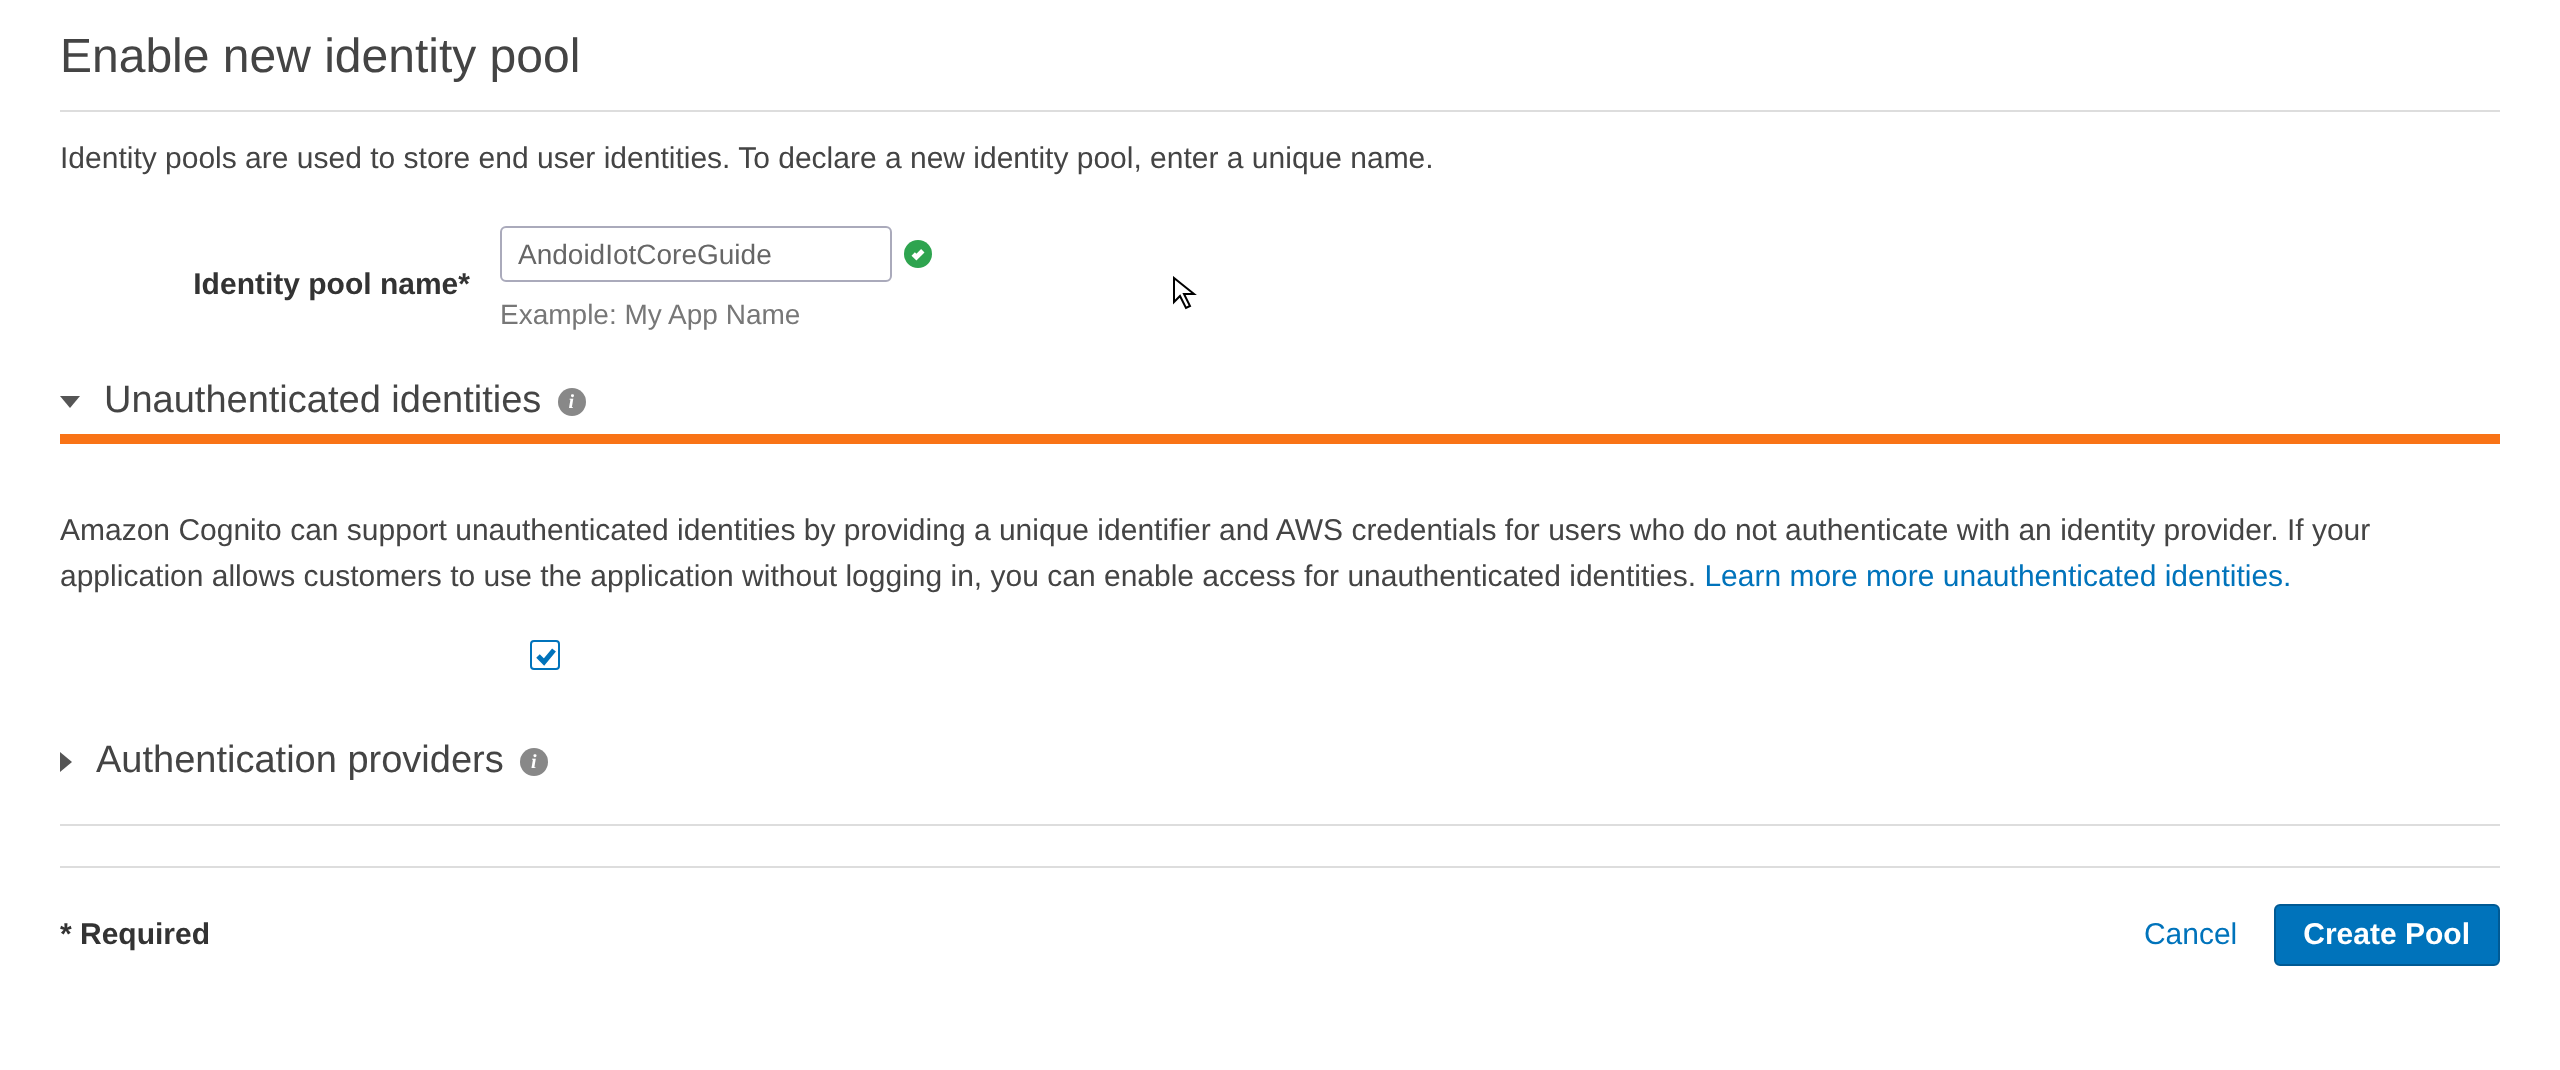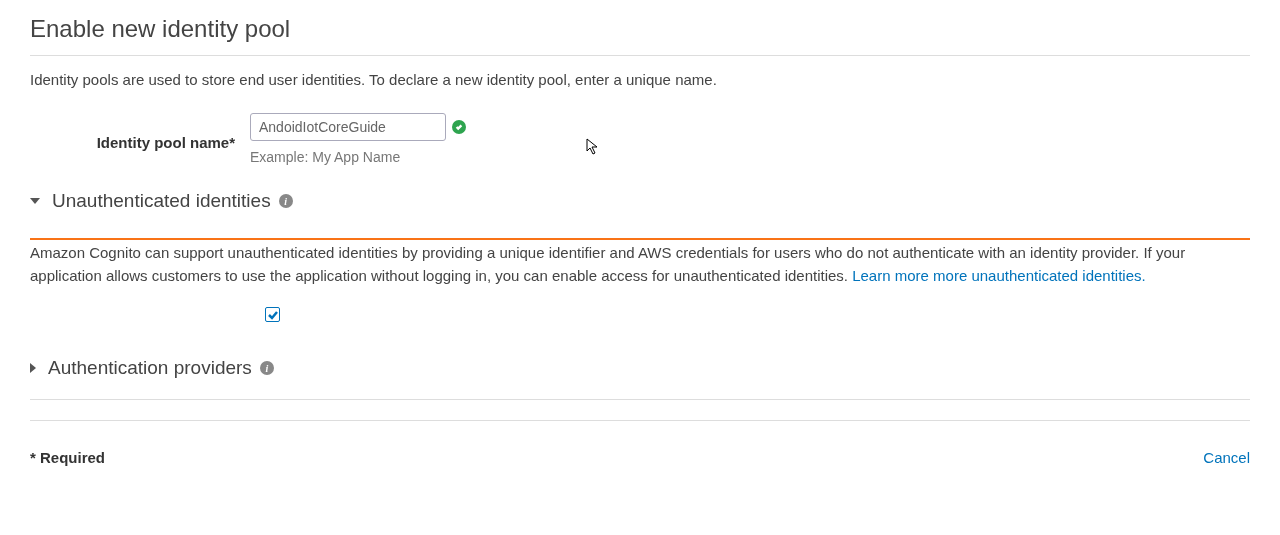--- a/index.html
+++ b/index.html
@@ -74,23 +74,23 @@
       fill: none;
     }
     .example-text {
       font-size: 14px;
       color: #777;
       margin-top: 8px;
     }
     .section-header {
       display: flex;
       align-items: center;
-      padding-bottom: 26px;
-      border-bottom: 2px solid #f97316;
-      margin-bottom: 2px;
+      padding-bottom: 5px;
+      border-bottom: 5px solid #f97316;
+      margin-bottom: 33px;
       cursor: pointer;
     }
     .chevron {
       width: 0;
       height: 0;
       margin-right: 12px;
     }
     .chevron-down {
       border-left: 5px solid transparent;
       border-right: 5px solid transparent;
@@ -163,21 +163,21 @@
     .auth-providers {
       margin-bottom: 20px;
       border-bottom: 1px solid #ddd;
       padding-bottom: 20px;
     }
     .footer {
       display: flex;
       align-items: center;
       justify-content: space-between;
       border-top: 1px solid #ddd;
-      padding-top: 28px;
+      padding-top: 18px;
     }
     .required-note {
       font-size: 15px;
       font-weight: bold;
       color: #333;
     }
     .footer-actions {
       display: flex;
       align-items: center;
       gap: 18px;
@@ -250,18 +250,19 @@
     <span class="chevron chevron-right"></span>
     <span class="section-title">Authentication providers</span>
     <span class="info-icon">i</span>
   </div>
 </div>
 
 <div class="footer">
   <span class="required-note">* Required</span>
   <div class="footer-actions">
     <span class="cancel-link">Cancel</span>
+    <button class="create-button">Create Pool</button>
   </div>
 </div>
 
 <svg class="cursor" width="14" height="18" viewBox="0 0 14 18">
   <path d="M1,1 L1,13 L4,10 L7,16 L9,15 L6,9 L11,9 Z" fill="#fff" stroke="#000" stroke-width="1"></path>
 </svg>
 
 </body></html>

